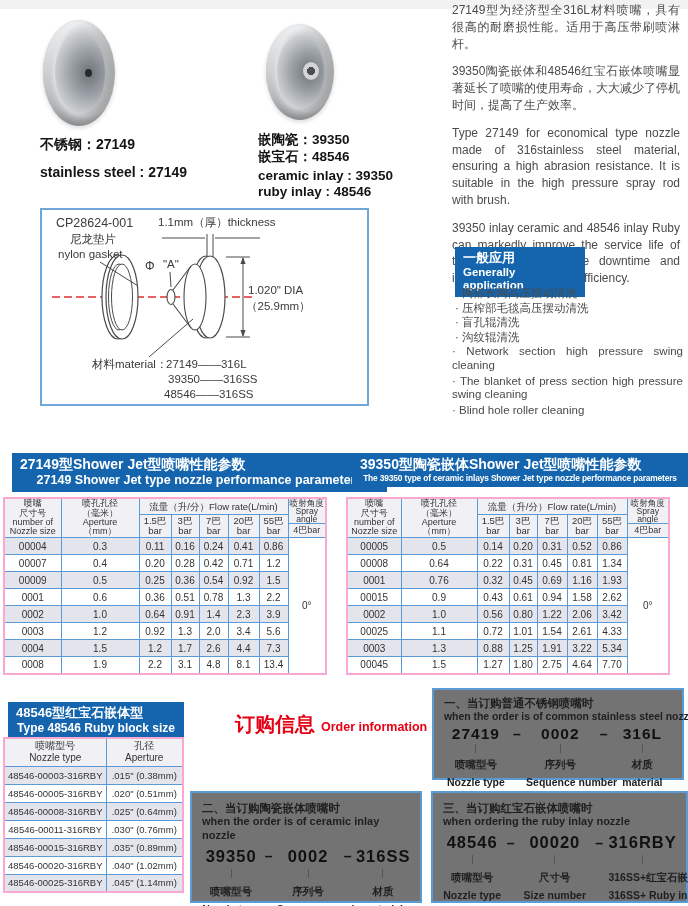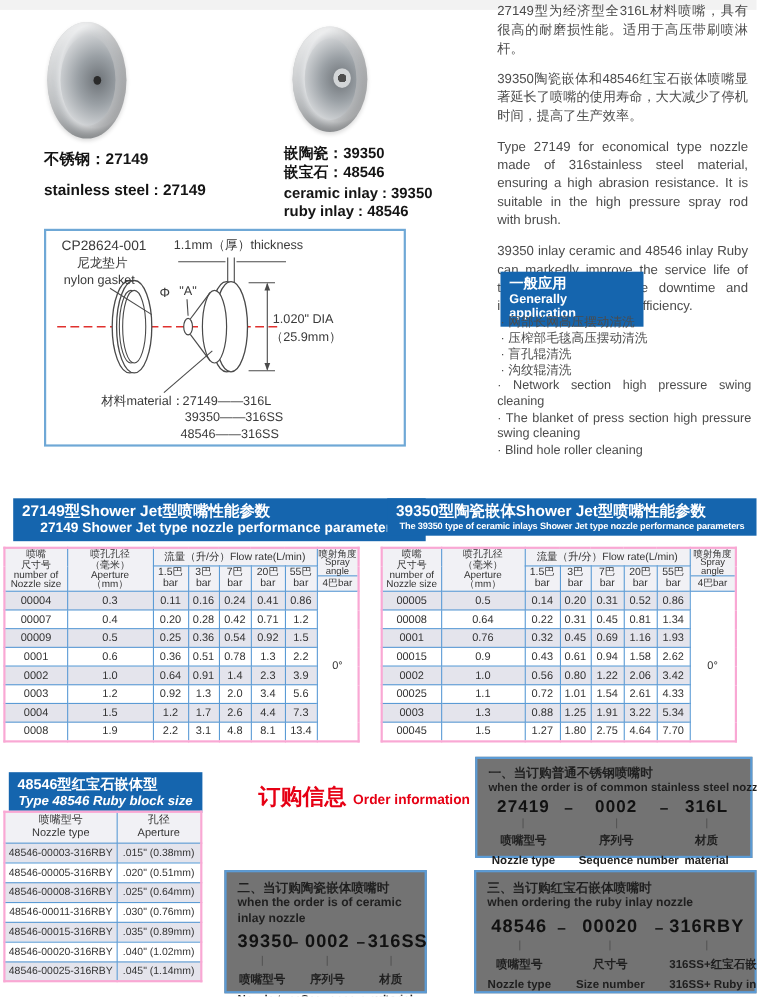--- a/index.html
+++ b/index.html
@@ -33,21 +33,21 @@
   .applist-zh{left:455px;top:286px;width:230px;font-size:11.5px;line-height:14.5px;color:#4b4b4b;}
   .applist-en{left:452px;top:345px;width:231px;font-size:11.5px;line-height:13.8px;color:#4b4b4b;text-align:justify;}
   .applist-en .item{margin-bottom:2px;}
 
   
   .tbar{background:#1565ae;color:#fff;padding:3px 8px 4px;box-sizing:border-box;}
   .tbar .zh{font-weight:bold;line-height:1.2;}
   .tbar .en{font-weight:bold;line-height:1.2;text-align:center;}
   #tbar1{left:12px;top:453px;width:375px;} #tbar1 .zh{font-size:14px;} #tbar1 .en{font-size:12.5px;}
   #tbar2{left:352px;top:453px;width:336px;} #tbar2 .zh{font-size:14px;} #tbar2 .en{font-size:8.4px;letter-spacing:-0.15px;white-space:nowrap;}
-  #tbar3{left:8px;top:702px;width:176px;} #tbar3 .zh{font-size:13px;} #tbar3 .en{font-size:12px;font-style:italic;}
+  #tbar3{left:8px;top:702px;width:176px;} #tbar3 .zh{font-size:13px;} #tbar3 .en{font-size:12px;}
 
   
   table.spec{border-collapse:collapse;table-layout:fixed;border:2px solid #f9a8d4;background:#fff;}
   .spec th,.spec td{border:1px solid #5b9bd5;text-align:center;vertical-align:middle;padding:0;color:#333;}
   .spec thead th{background:#f1f1f5;font-weight:normal;font-size:9px;line-height:9.4px;}
   .spec thead .flowlab{font-size:9.5px;}
   .spec thead .barlab{font-size:9.5px;line-height:10px;}
   .spec tbody td{font-size:10px;}
   .spec tbody tr:nth-child(odd) td{background:#e4e4ec;}
   .spec tbody tr:nth-child(even) td{background:#ffffff;}
@@ -69,21 +69,21 @@
   .obox .t-en{font-weight:bold;font-size:11px;color:#1f1f1f;line-height:1.25;}
   .ogrid{display:grid;grid-template-columns:28% 8% 30% 8% 26%;align-items:center;}
   .onum{font-weight:bold;font-size:16.5px;color:#111;text-align:center;letter-spacing:1px;}
   .odash{font-weight:bold;font-size:14px;color:#111;text-align:center;}
   .otick{width:1px;height:9px;background:#555;margin:1px auto 1px;}
   .olab{text-align:center;font-weight:bold;color:#1f1f1f;}
   .olab .lzh{font-size:10.5px;line-height:1.25;white-space:nowrap;}
   .olab .len{font-size:10.5px;line-height:1.25;white-space:nowrap;}
   #obox1{left:432px;top:688px;width:252px;height:92px;}
   #obox1 .onum{font-size:15.5px;} #obox1 .t-en{font-size:10.4px;white-space:nowrap;}
-  #obox2{left:204px;top:791px;width:184px;height:112px;padding-top:8px;}
+  #obox2{left:190px;top:791px;width:232px;height:112px;padding-top:8px;}
   #obox3{left:431px;top:791px;width:257px;height:112px;padding-top:8px;}
   #obox3 .ogrid{grid-template-columns:25% 8% 30% 8% 29%;}
   .mt2{margin-top:2px;} .mt4{margin-top:4px;}
   svg text{font-family:"Liberation Sans","DejaVu Sans",sans-serif;fill:#3a3a3a;}
 </style>
 </head>
 <body>
 
 <div class="page">
   <div class="abs topstrip"></div>

